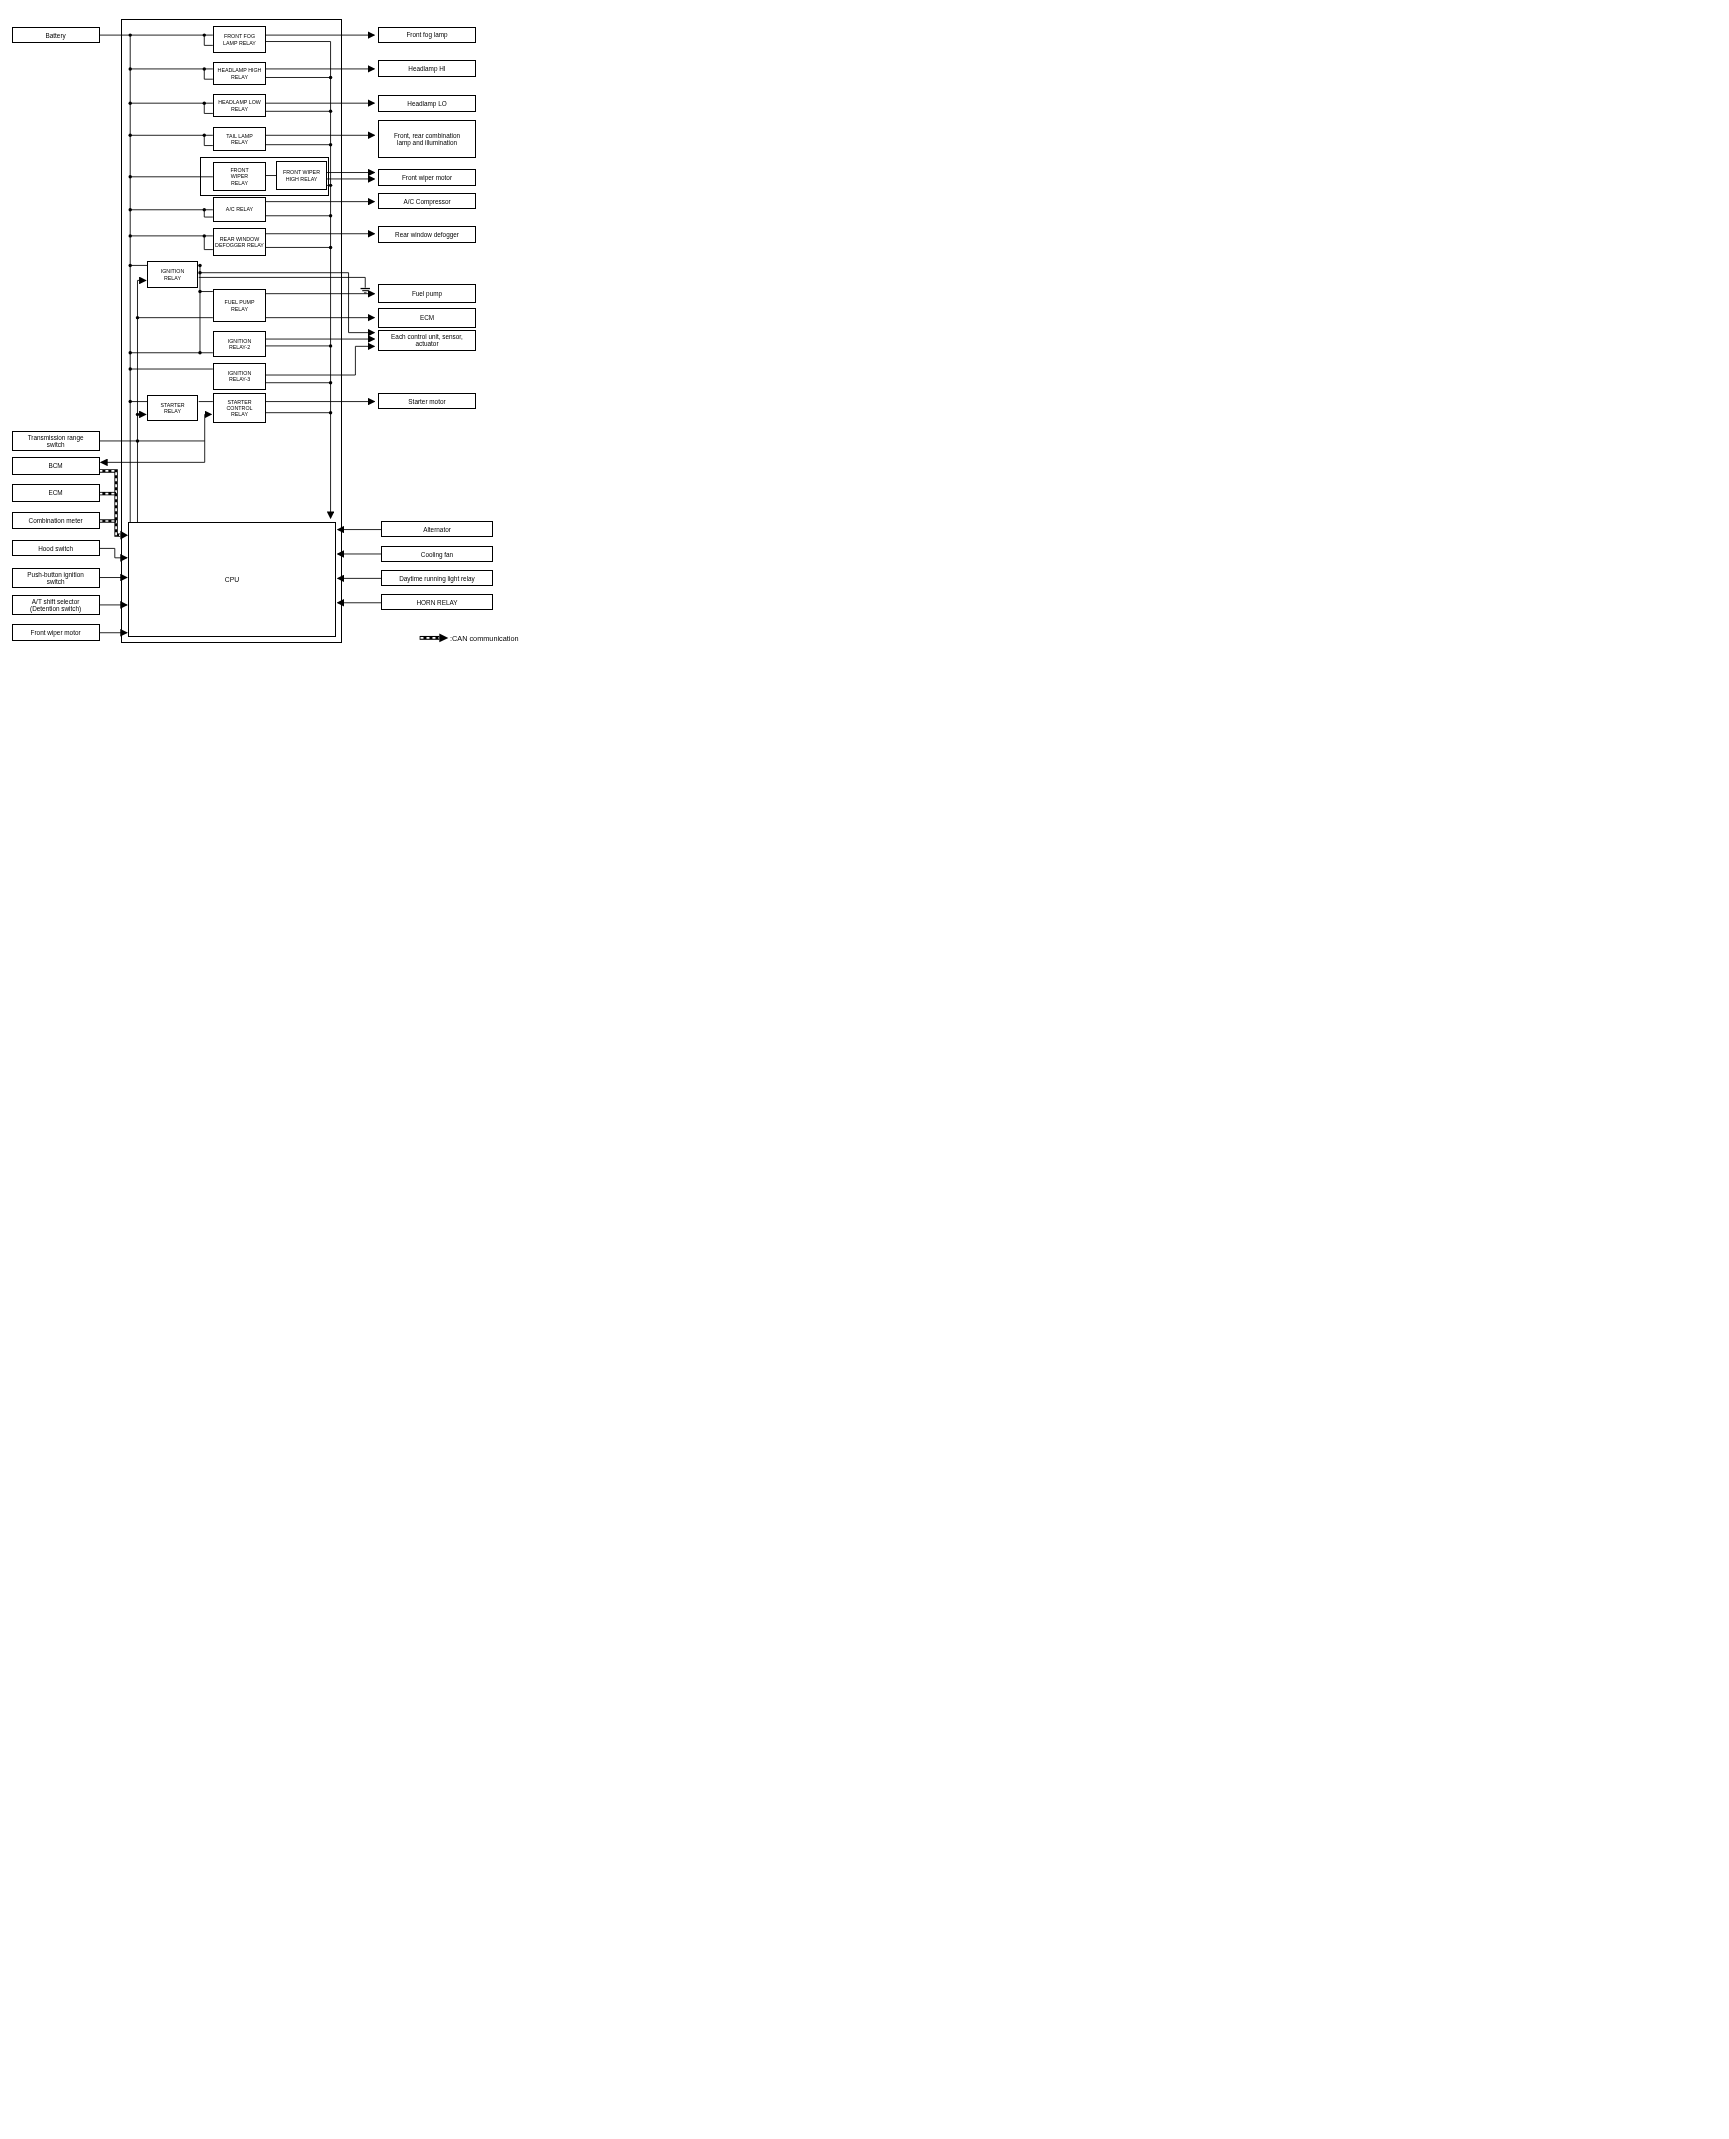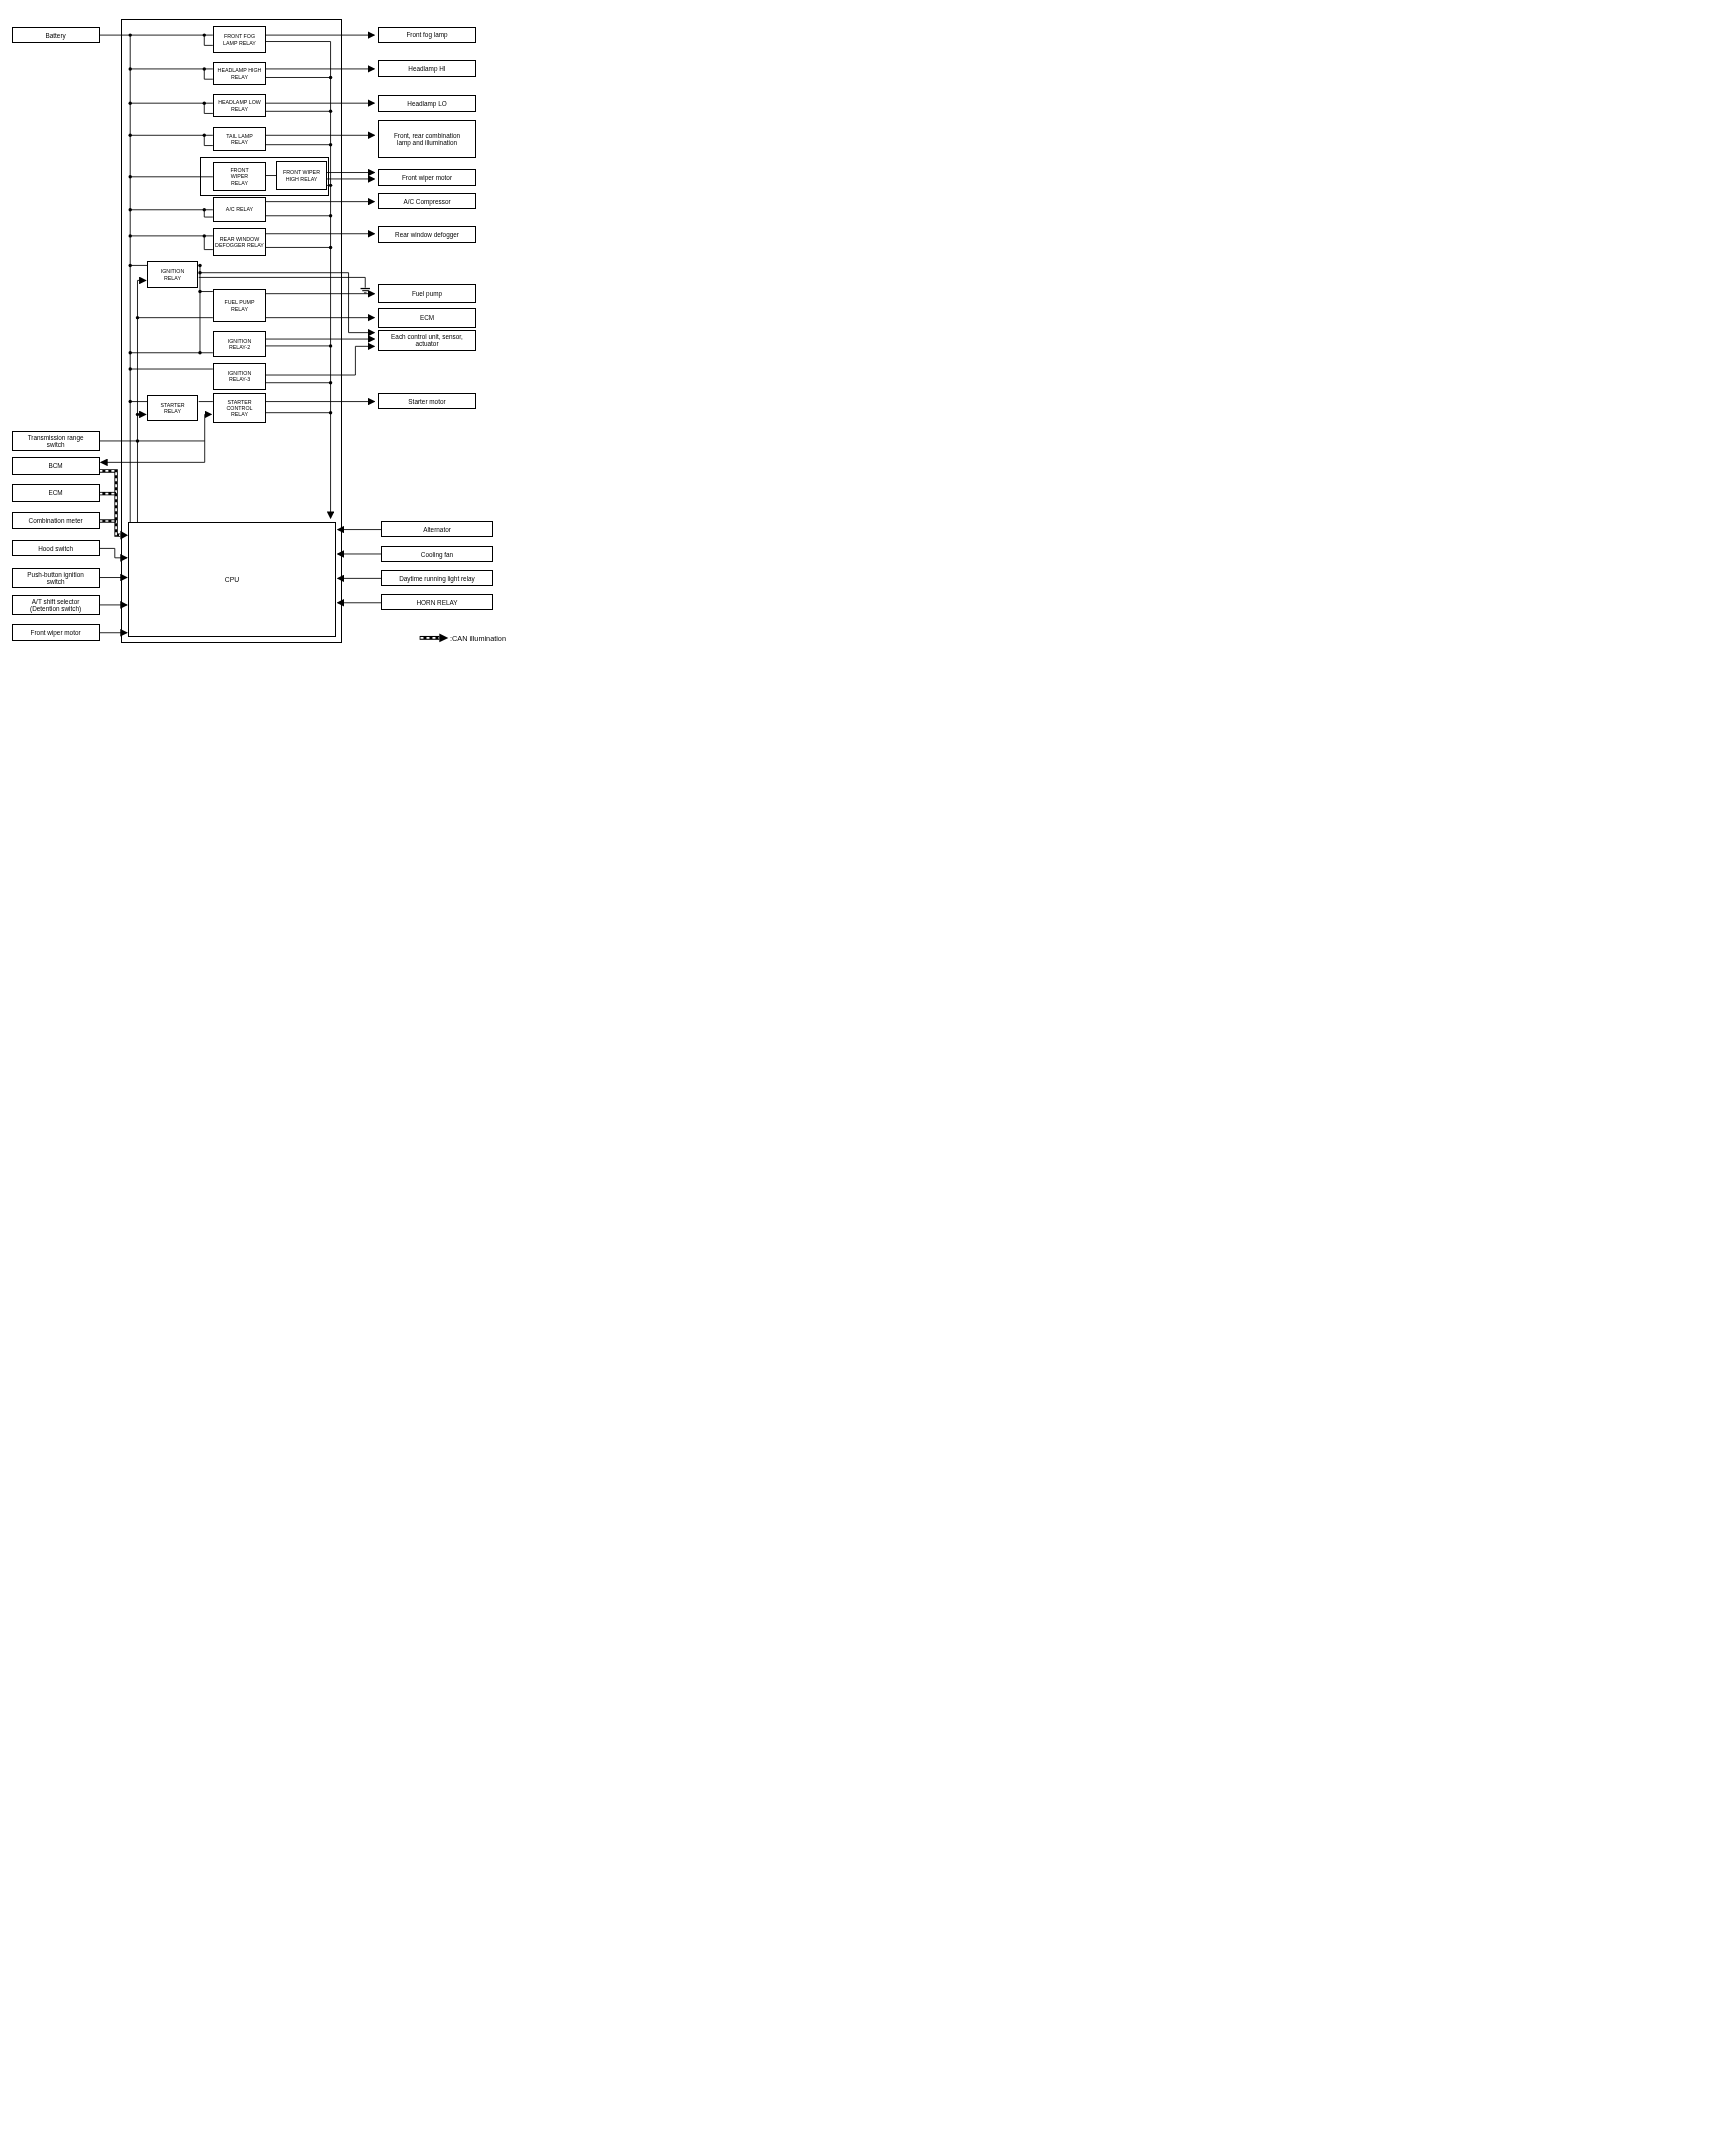--- a/index.html
+++ b/index.html
@@ -206,16 +206,16 @@
   <div class="box" style="left:378px;top:284px;width:98px;height:19px;">Fuel pump</div>
   <div class="box" style="left:378px;top:308px;width:98px;height:19.7px;">ECM</div>
   <div class="box" style="left:378px;top:330px;width:98px;height:20.5px;padding:0 11px;">Each control unit, sensor, actuator</div>
   <div class="box" style="left:378px;top:393px;width:98px;height:16.3px;">Starter motor</div>
 
   <div class="box" style="left:381px;top:521px;width:112px;height:16.3px;">Alternator</div>
   <div class="box" style="left:381px;top:546px;width:112px;height:16.3px;">Cooling fan</div>
   <div class="box" style="left:381px;top:570px;width:112px;height:16.3px;">Daytime running light relay</div>
   <div class="box" style="left:381px;top:594px;width:112px;height:16.3px;">HORN RELAY</div>
 
-  <div class="legend-text" style="left:450px;top:632px;width:80px;height:12px;">:CAN illumination</div>
+  <div class="legend-text" style="left:450px;top:632px;width:80px;height:12px;">:CAN communication</div>
 
 </div>
 
 
 </body></html>

